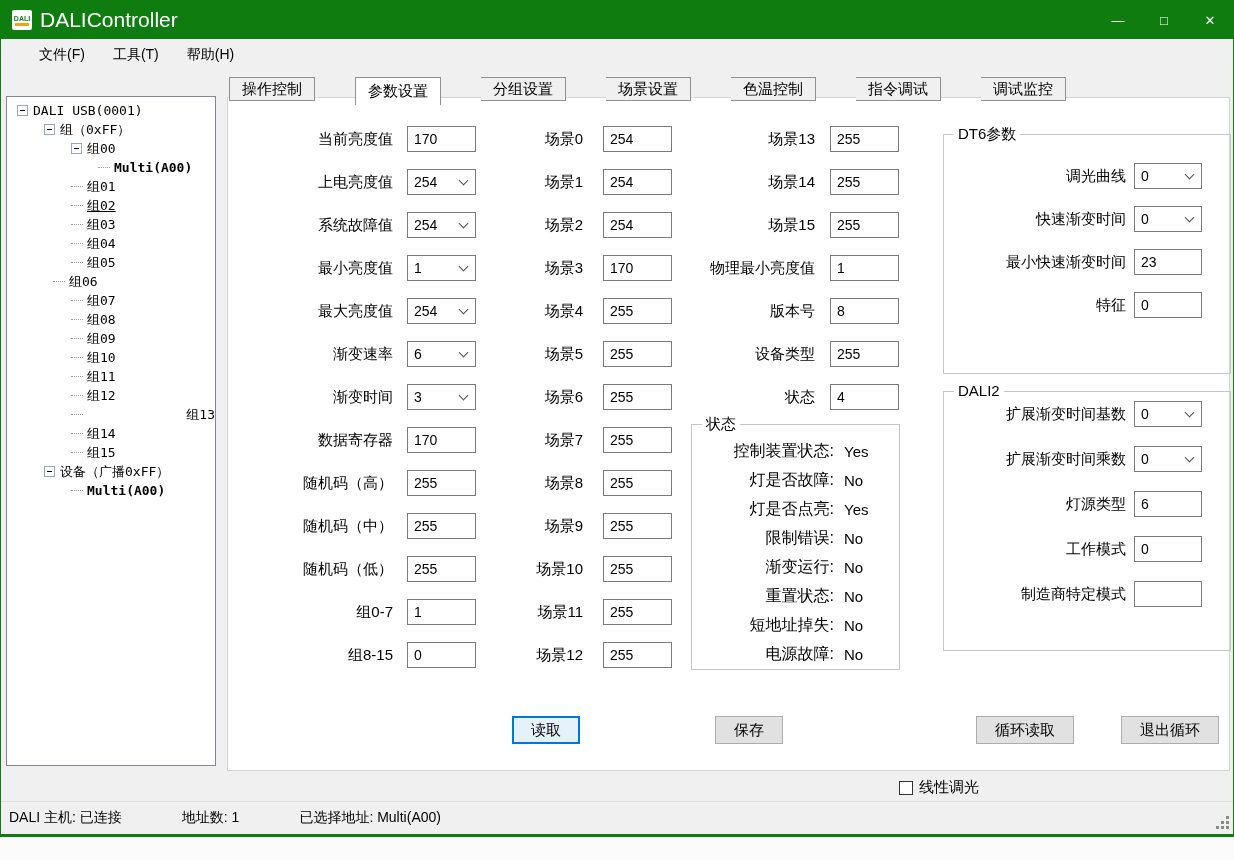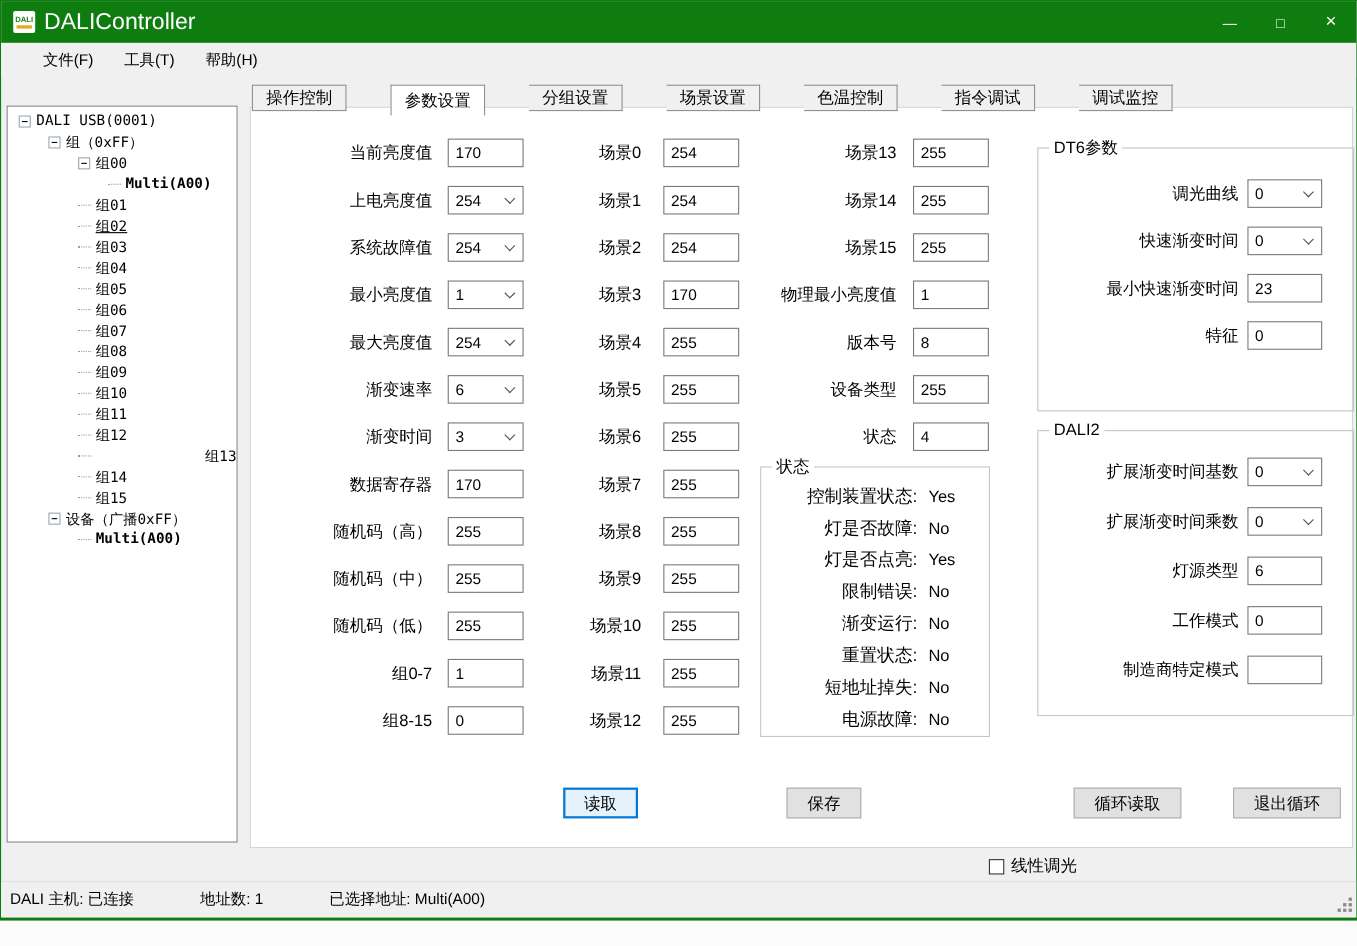--- a/index.html
+++ b/index.html
@@ -98,21 +98,21 @@
   .groupbox { position: absolute; border: 1px solid #c6c6c6; }
   .groupbox .gtitle {
     position: absolute; top: -10px; left: 10px; background: #fff;
     padding: 0 4px; font-size: 15px; color: #000;
   }
   .status-group { left: 463px; top: 326px; width: 209px; height: 246px; padding-top: 12px; }
   .srow { display: flex; align-items: center; height: 29px; }
   .srow .slabel { width: 142px; text-align: right; font-size: 16px; white-space: nowrap; }
   .srow .sval { margin-left: 10px; font-size: 15px; }
   .dt6-group   { left: 715px; top: 36px;  width: 288px; height: 240px; padding-top: 28px; }
-  .dali2-group { left: 715px; top: 293px; width: 288px; height: 260px; padding-top: 24px; }
+  .dali2-group { left: 715px; top: 293px; width: 288px; height: 260px; padding-top: 9px; }
   .grow { display: flex; align-items: center; height: 26px; margin-bottom: 17px; }
   .dali2-group .grow { margin-bottom: 19px; }
   .grow .flabel { width: 182px; margin-right: 8px; }
   .grow .tbox, .grow .combo { width: 68px; }
   
   .btn {
     position: absolute; height: 28px; background: #e1e1e1; border: 1px solid #adadad;
     display: flex; align-items: center; justify-content: center; font-size: 15px;
     color: #000; top: 618px;
   }
@@ -196,21 +196,21 @@
         <span class="tree-label">组03</span>
       </div>
       <div class="tree-row" style="padding-left: 64px;">
         <span class="dotline"></span>
         <span class="tree-label">组04</span>
       </div>
       <div class="tree-row" style="padding-left: 64px;">
         <span class="dotline"></span>
         <span class="tree-label">组05</span>
       </div>
-      <div class="tree-row" style="padding-left: 64px;">
+      <div class="tree-row" style="padding-left: 46px;">
         <span class="dotline"></span>
         <span class="tree-label">组06</span>
       </div>
       <div class="tree-row" style="padding-left: 64px;">
         <span class="dotline"></span>
         <span class="tree-label">组07</span>
       </div>
       <div class="tree-row" style="padding-left: 64px;">
         <span class="dotline"></span>
         <span class="tree-label">组08</span>

